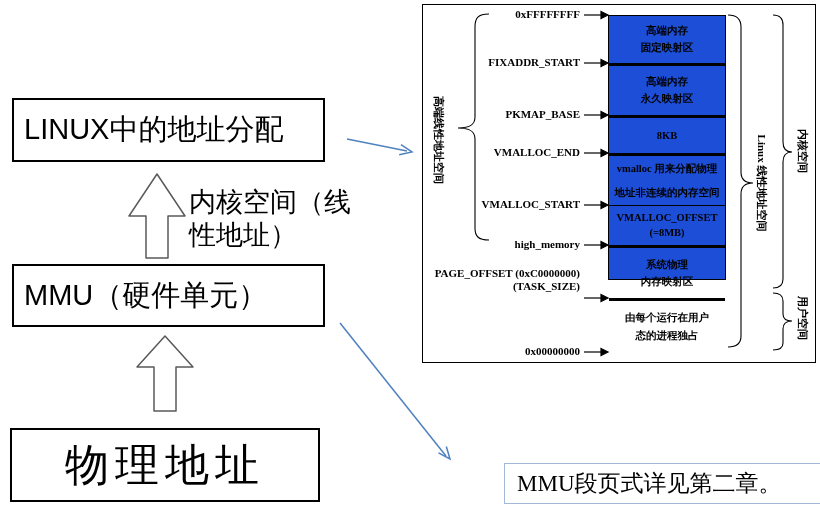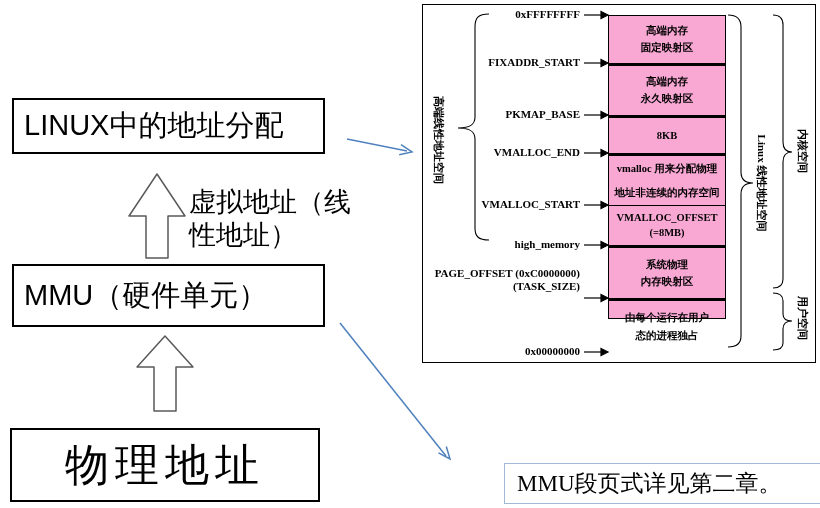--- a/index.html
+++ b/index.html
@@ -1,36 +1,36 @@
 <!DOCTYPE html>
 <html><head>
 <meta charset="utf-8">
 <style>
   html,body{margin:0;padding:0;background:#fff;}
   #stage{position:relative;width:820px;height:508px;background:#fff;overflow:hidden;
          font-family:"Liberation Sans",sans-serif;color:#000;}
 
   
   .flowbox{position:absolute;background:#fff;border:2px solid #000;display:flex;align-items:center;box-sizing:border-box;}
-  #box-linux{left:12px;top:98px;width:313px;height:56px;font-size:29px;padding-left:10px;}
+  #box-linux{left:12px;top:98px;width:313px;height:64px;font-size:29px;padding-left:10px;}
   #box-mmu{left:12px;top:264px;width:313px;height:63px;font-size:29px;padding-left:10px;}
   #box-physical{left:10px;top:428px;width:310px;height:74px;justify-content:center;
                 font-family:"Liberation Serif",serif;font-size:44px;letter-spacing:6px;}
 
   .flow-label{position:absolute;left:189px;top:186px;width:180px;
               font-family:"Liberation Serif",serif;font-size:27px;line-height:33px;}
 
   
   #note-box{position:absolute;left:458px;top:463px;width:354px;height:41px;border:1px solid #a3b8d9;
             display:flex;align-items:center;padding-left:12px;box-sizing:border-box;
             font-family:"Liberation Serif",serif;font-size:23px;margin-left:46px;}
 
   
   #outer-rect{position:absolute;left:422px;top:4px;width:394px;height:359px;border:1px solid #000;box-sizing:border-box;}
-  #membox{position:absolute;left:608px;top:15px;width:118px;height:304px;border:1px solid #000;background:#f9a8d4;box-sizing:border-box;}
+  #membox{position:absolute;left:608px;top:15px;width:118px;height:265px;border:1px solid #000;background:#1d4ed8;box-sizing:border-box;}
   .seg{position:absolute;left:0;width:100%;box-sizing:border-box;display:flex;flex-direction:column;
        align-items:center;justify-content:center;gap:5px;text-align:center;
        font-family:"Liberation Serif",serif;font-weight:bold;font-size:10.5px;line-height:12px;}
   .seg.thick{border-top:3px solid #000;}
   .seg.thin{border-top:1px solid #000;}
 
   .addr{position:absolute;left:330px;width:250px;text-align:right;
         font-family:"Liberation Serif",serif;font-weight:bold;font-size:11px;line-height:13px;}
 
   .vlabel{position:absolute;white-space:nowrap;transform:translate(-50%,-50%) rotate(90deg);
@@ -41,21 +41,21 @@
 </head>
 <body>
 
 <div id="stage">
 
   <div class="flowbox" id="box-linux">
     <span>LINUX中的地址分配</span>
   </div>
 
   <div class="flow-label">
-    <div>虚拟地址（线</div>
+    <div>内核空间（线</div>
     <div>性地址）</div>
   </div>
 
   <div class="flowbox" id="box-mmu">
     <span>MMU（硬件单元）</span>
   </div>
 
   <div class="flowbox" id="box-physical">
     <span>物理地址</span>
   </div>

